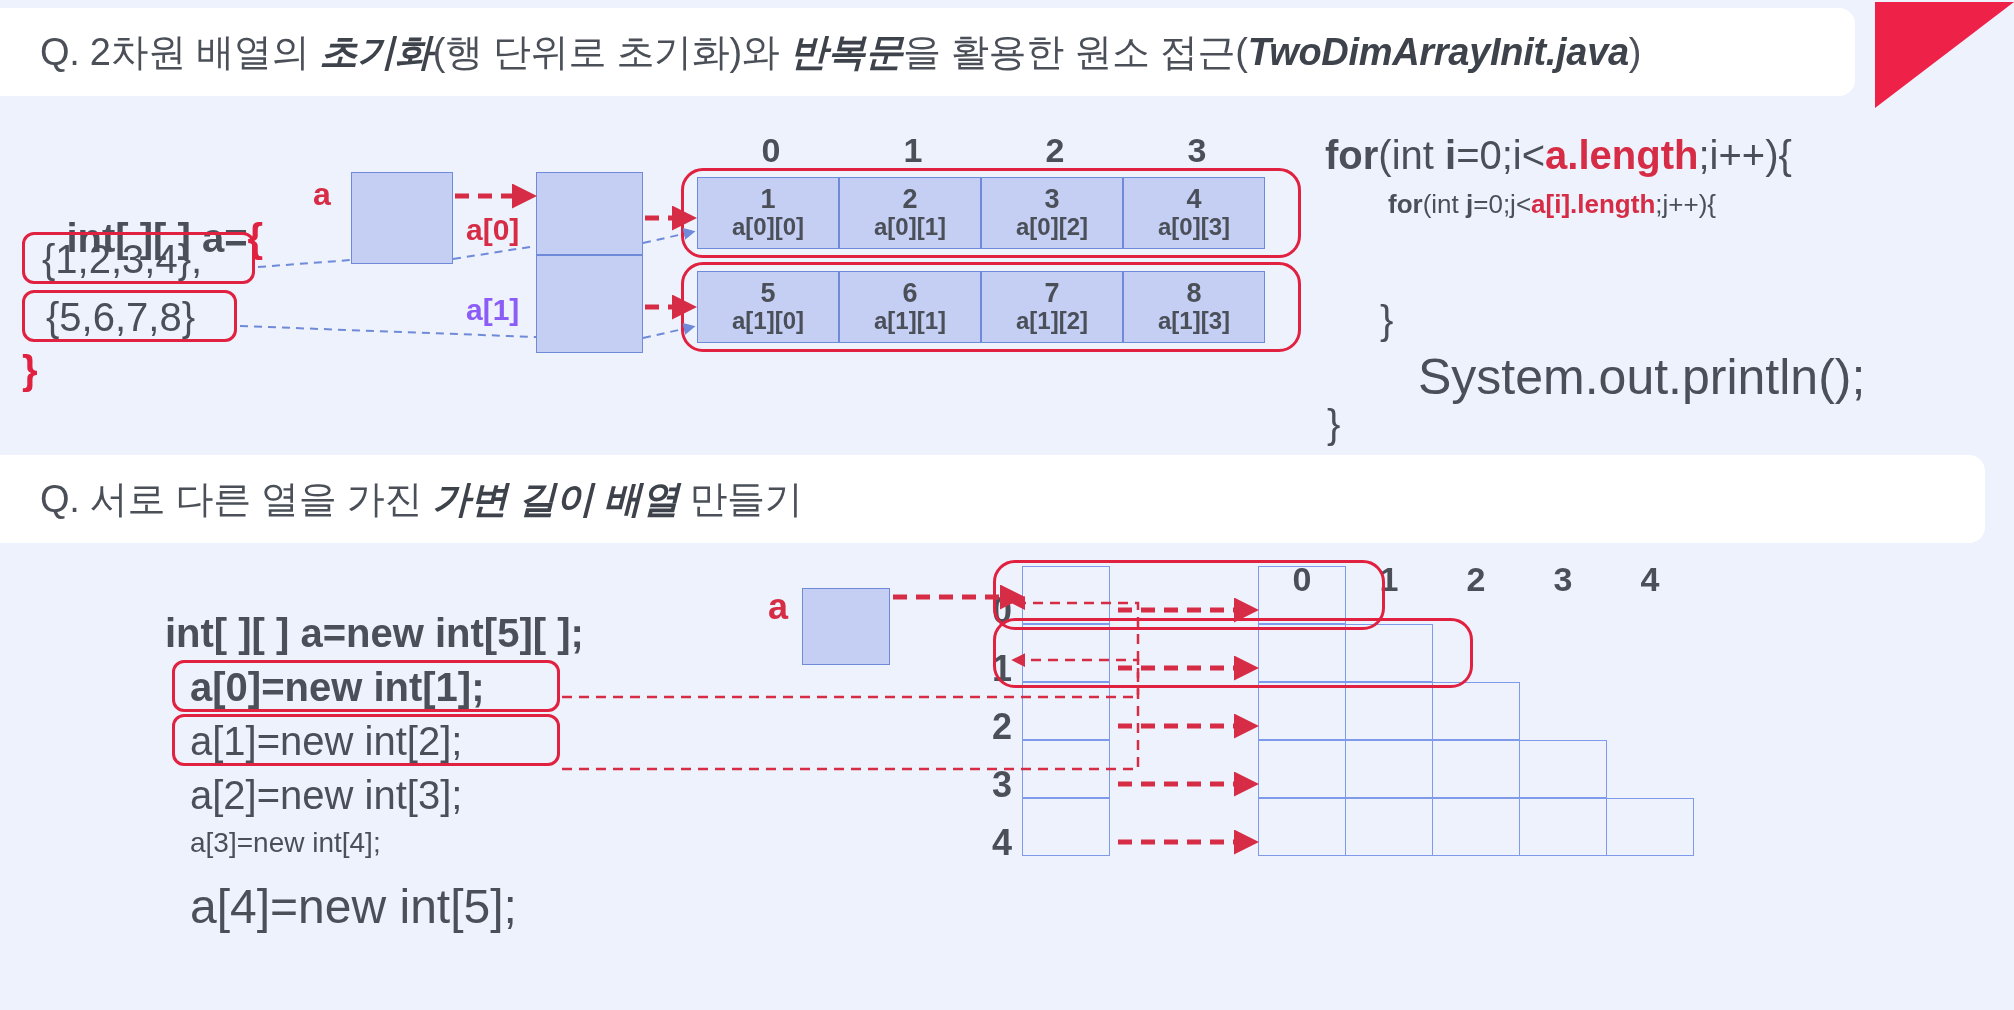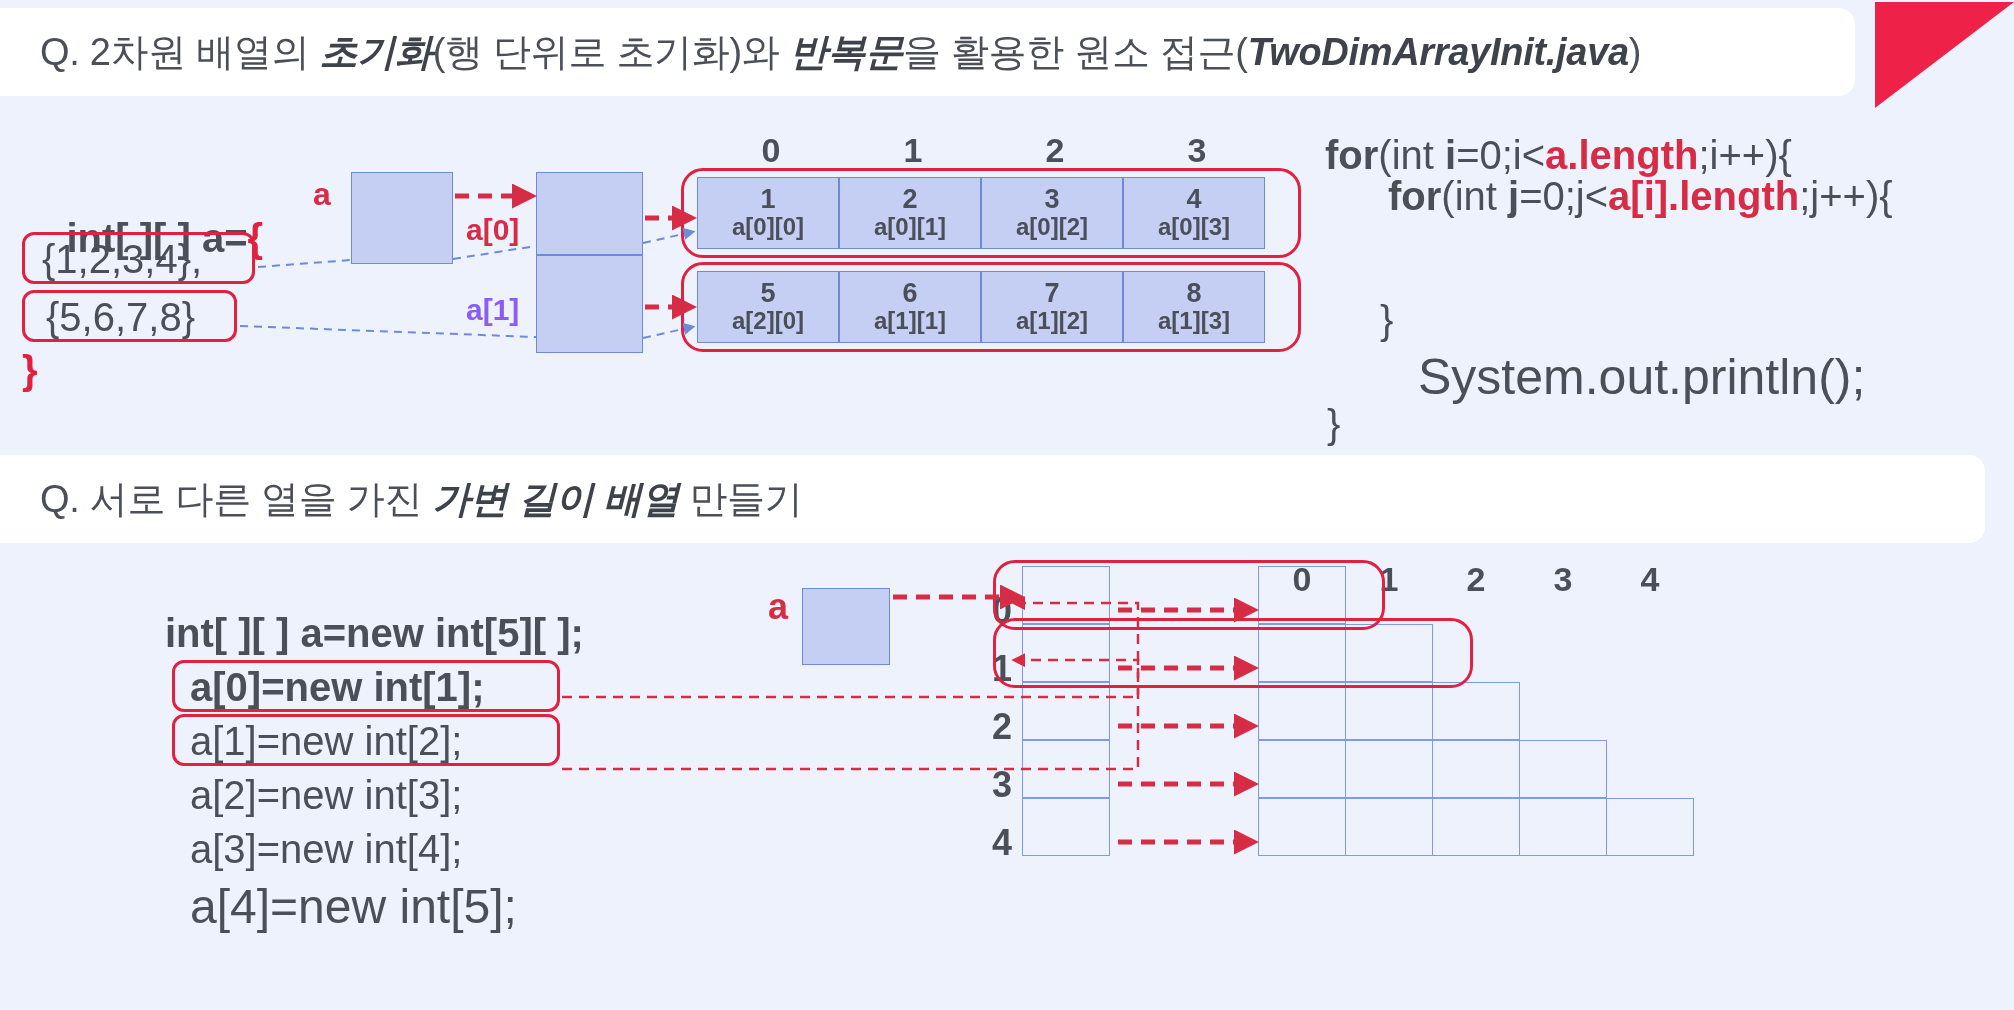--- a/index.html
+++ b/index.html
@@ -161,58 +161,58 @@
   </div>
   <div class="bluecell" style="left:1123px;top:177px;width:142px;height:72px;">
     <div class="cell-val">4</div>
     <div class="cell-idx">a[0][3]</div>
   </div>
 
   <div class="redround" style="left:681px;top:262px;width:620px;height:90px;"></div>
 
   <div class="bluecell" style="left:697px;top:271px;width:142px;height:72px;">
     <div class="cell-val">5</div>
-    <div class="cell-idx">a[2][0]</div>
+    <div class="cell-idx">a[1][0]</div>
   </div>
   <div class="bluecell" style="left:839px;top:271px;width:142px;height:72px;">
     <div class="cell-val">6</div>
     <div class="cell-idx">a[1][1]</div>
   </div>
   <div class="bluecell" style="left:981px;top:271px;width:142px;height:72px;">
     <div class="cell-val">7</div>
     <div class="cell-idx">a[1][2]</div>
   </div>
   <div class="bluecell" style="left:1123px;top:271px;width:142px;height:72px;">
     <div class="cell-val">8</div>
     <div class="cell-idx">a[1][3]</div>
   </div>
 
   <div class="abs code" style="left:1325px;top:135px;font-size:40px;text-align:center;"><span class="bold">for</span><span>(int </span><span class="bold">i</span><span>=0;i&lt;</span><span class="bold redtxt">a.length</span><span>;i++){</span></div>
 
-  <div class="abs code" style="left:1388px;top:176px;font-size:40px;"><span class="bold">for</span><span>(int </span><span class="bold">j</span><span>=0;j&lt;</span><span class="bold redtxt">a[i].length</span><span>;j++){</span></div>
+  <div class="abs code" style="left:1388px;top:191px;font-size:26px;"><span class="bold">for</span><span>(int </span><span class="bold">j</span><span>=0;j&lt;</span><span class="bold redtxt">a[i].length</span><span>;j++){</span></div>
 
 
   <div class="abs code" style="left:1380px;top:300px;font-size:40px;">}</div>
   <div class="abs code" style="left:1418px;top:352px;font-size:50px;">System.out.println();</div>
   <div class="abs code" style="left:1327px;top:404px;font-size:40px;">}</div>
 
   <div class="titlebar" id="titlebar-2">
     <div class="title-text"><span>Q. 서로 다른 열을 가진 </span><b>가변 길이 배열</b><span> 만들기</span></div>
   </div>
 
   <div class="abs code bold" style="left:165px;top:613px;font-size:40px;">int[ ][ ] a=new int[5][ ];</div>
 
   <div class="redround-sm" style="left:172px;top:660px;width:388px;height:52px;"></div>
   <div class="abs code bold" style="left:190px;top:667px;font-size:40px;">a[0]=new int[1];</div>
 
   <div class="redround-sm" style="left:172px;top:714px;width:388px;height:52px;"></div>
   <div class="abs code" style="left:190px;top:721px;font-size:40px;">a[1]=new int[2];</div>
 
   <div class="abs code" style="left:190px;top:775px;font-size:40px;">a[2]=new int[3];</div>
-  <div class="abs code" style="left:190px;top:829px;font-size:40px;">a[3]=new int[4];</div>
+  <div class="abs code" style="left:190px;top:829px;font-size:28px;">a[3]=new int[4];</div>
   <div class="abs code" style="left:190px;top:883px;font-size:48px;">a[4]=new int[5];</div>
 
   <div class="abs bold" style="left:768px;top:586px;font-size:36px;color:#d62c45;">a</div>
   <div class="bluebox" style="left:802px;top:588px;width:88px;height:77px;"></div>
 
   <div class="rowlabel" style="left:985px;top:590px;width:34px;">0</div>
   <div class="rowlabel" style="left:985px;top:648px;width:34px;">1</div>
   <div class="rowlabel" style="left:985px;top:706px;width:34px;">2</div>
   <div class="rowlabel" style="left:985px;top:764px;width:34px;">3</div>
   <div class="rowlabel" style="left:985px;top:822px;width:34px;">4</div>

